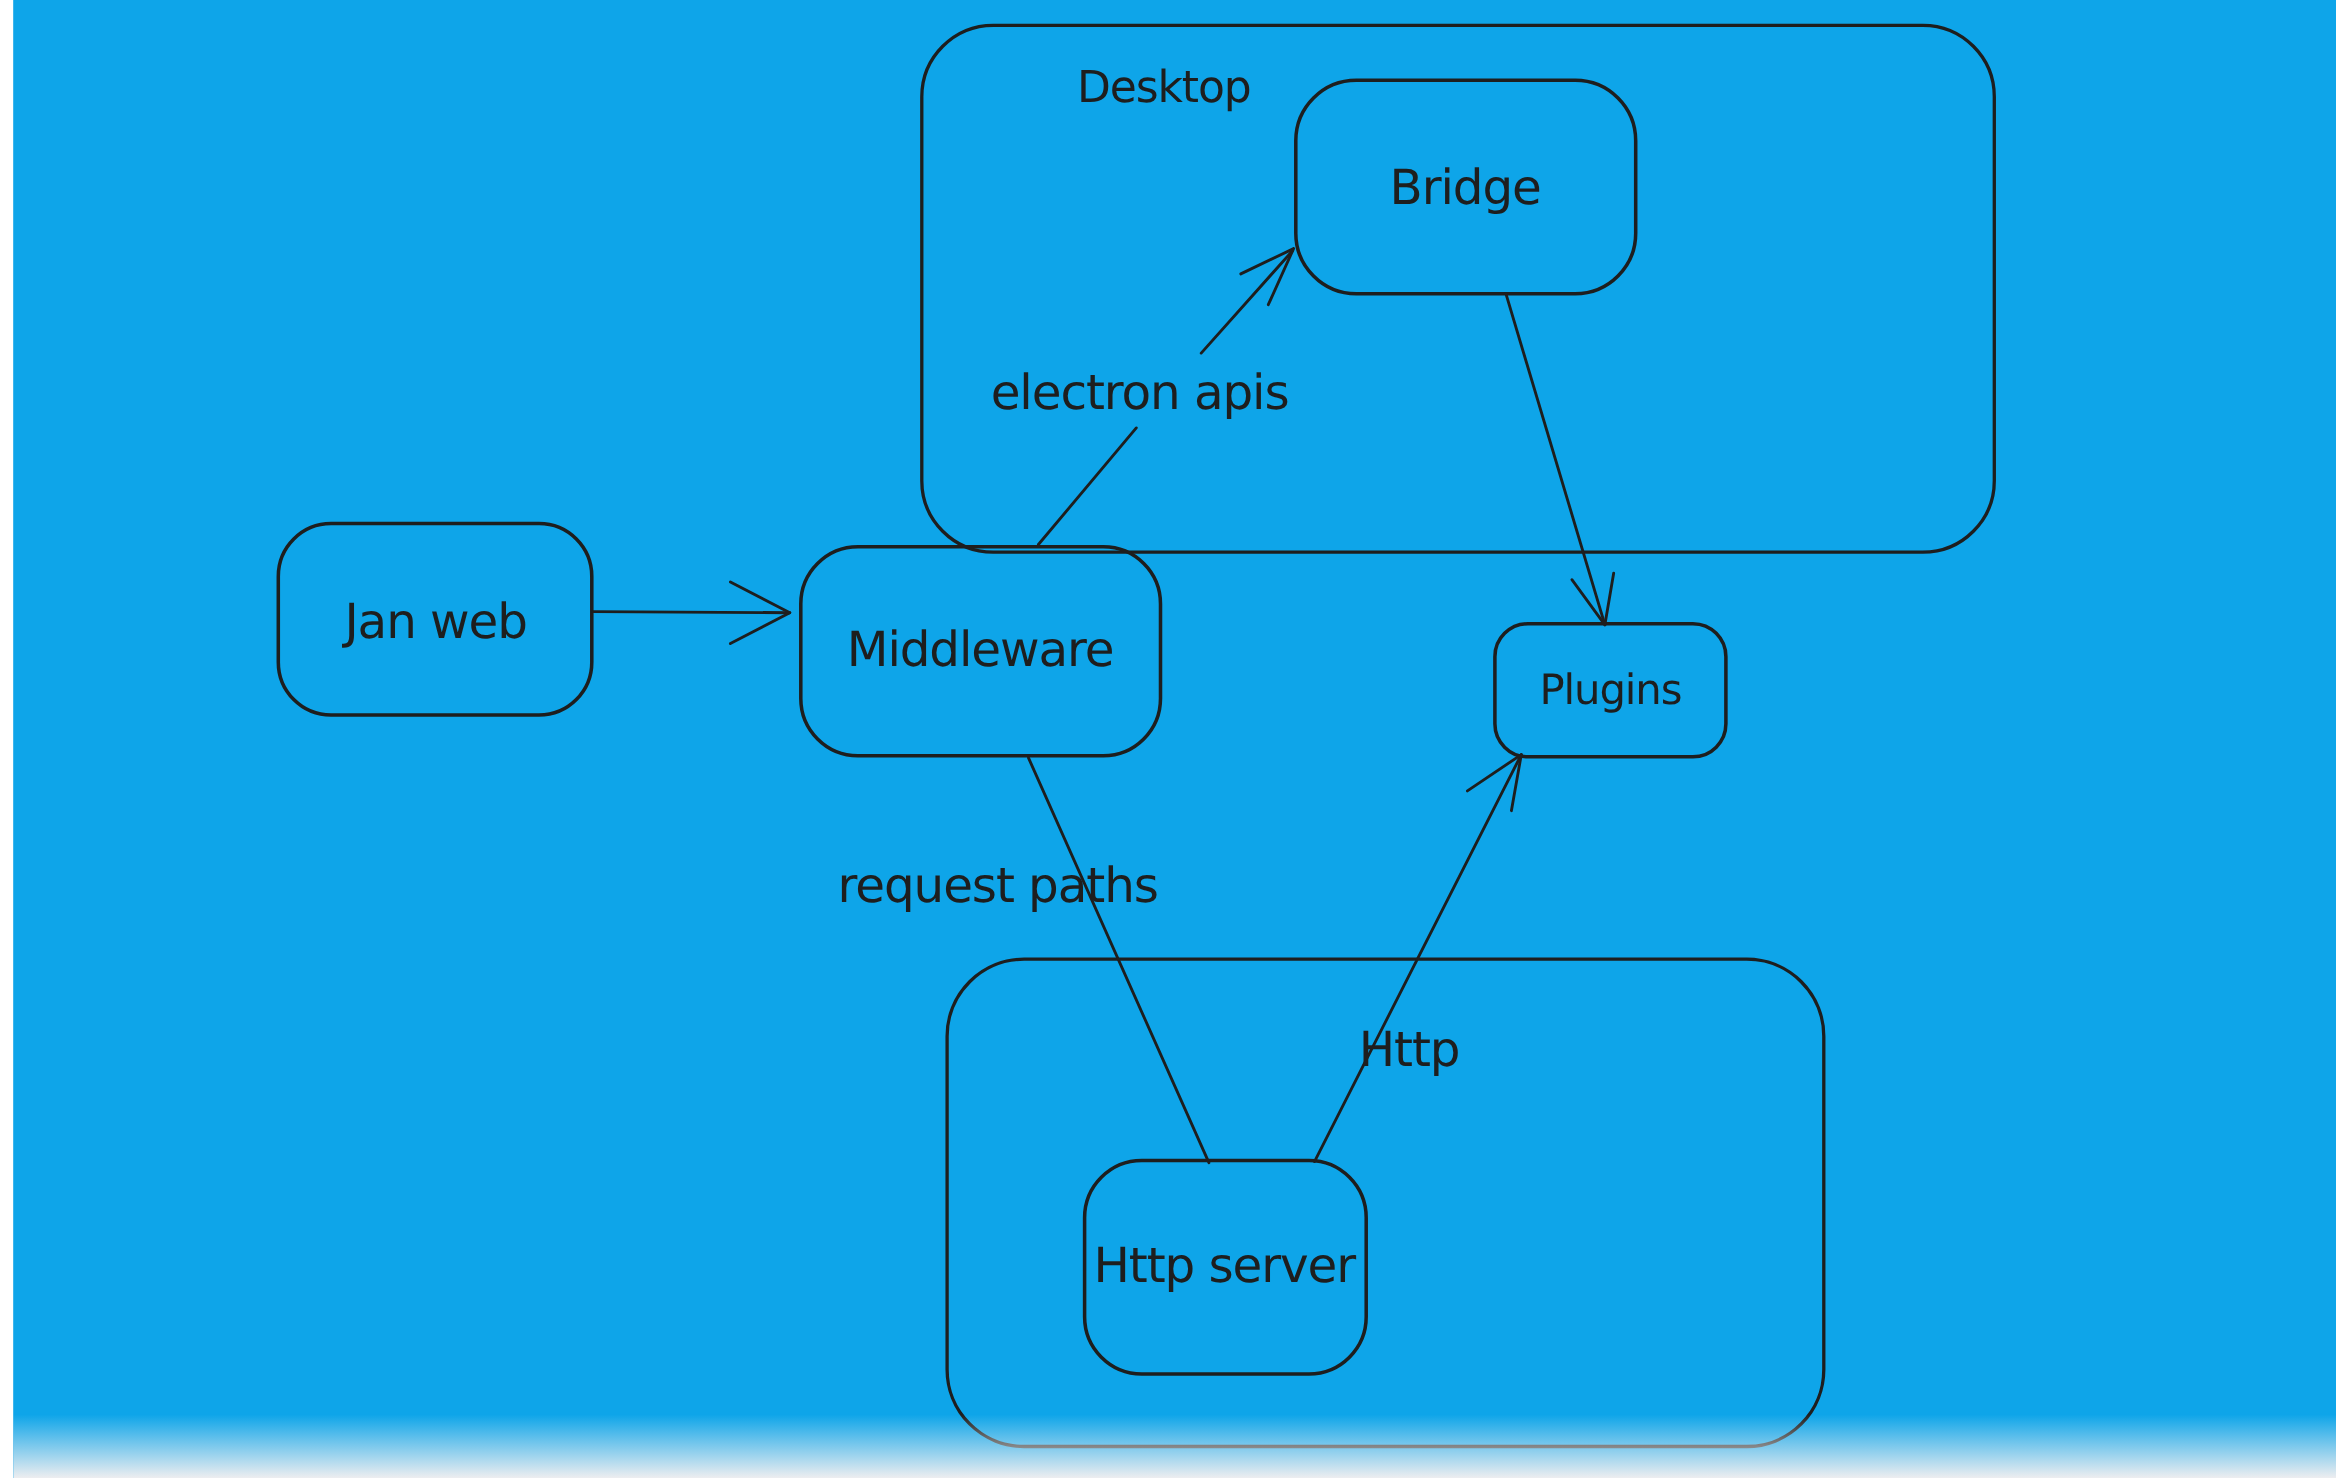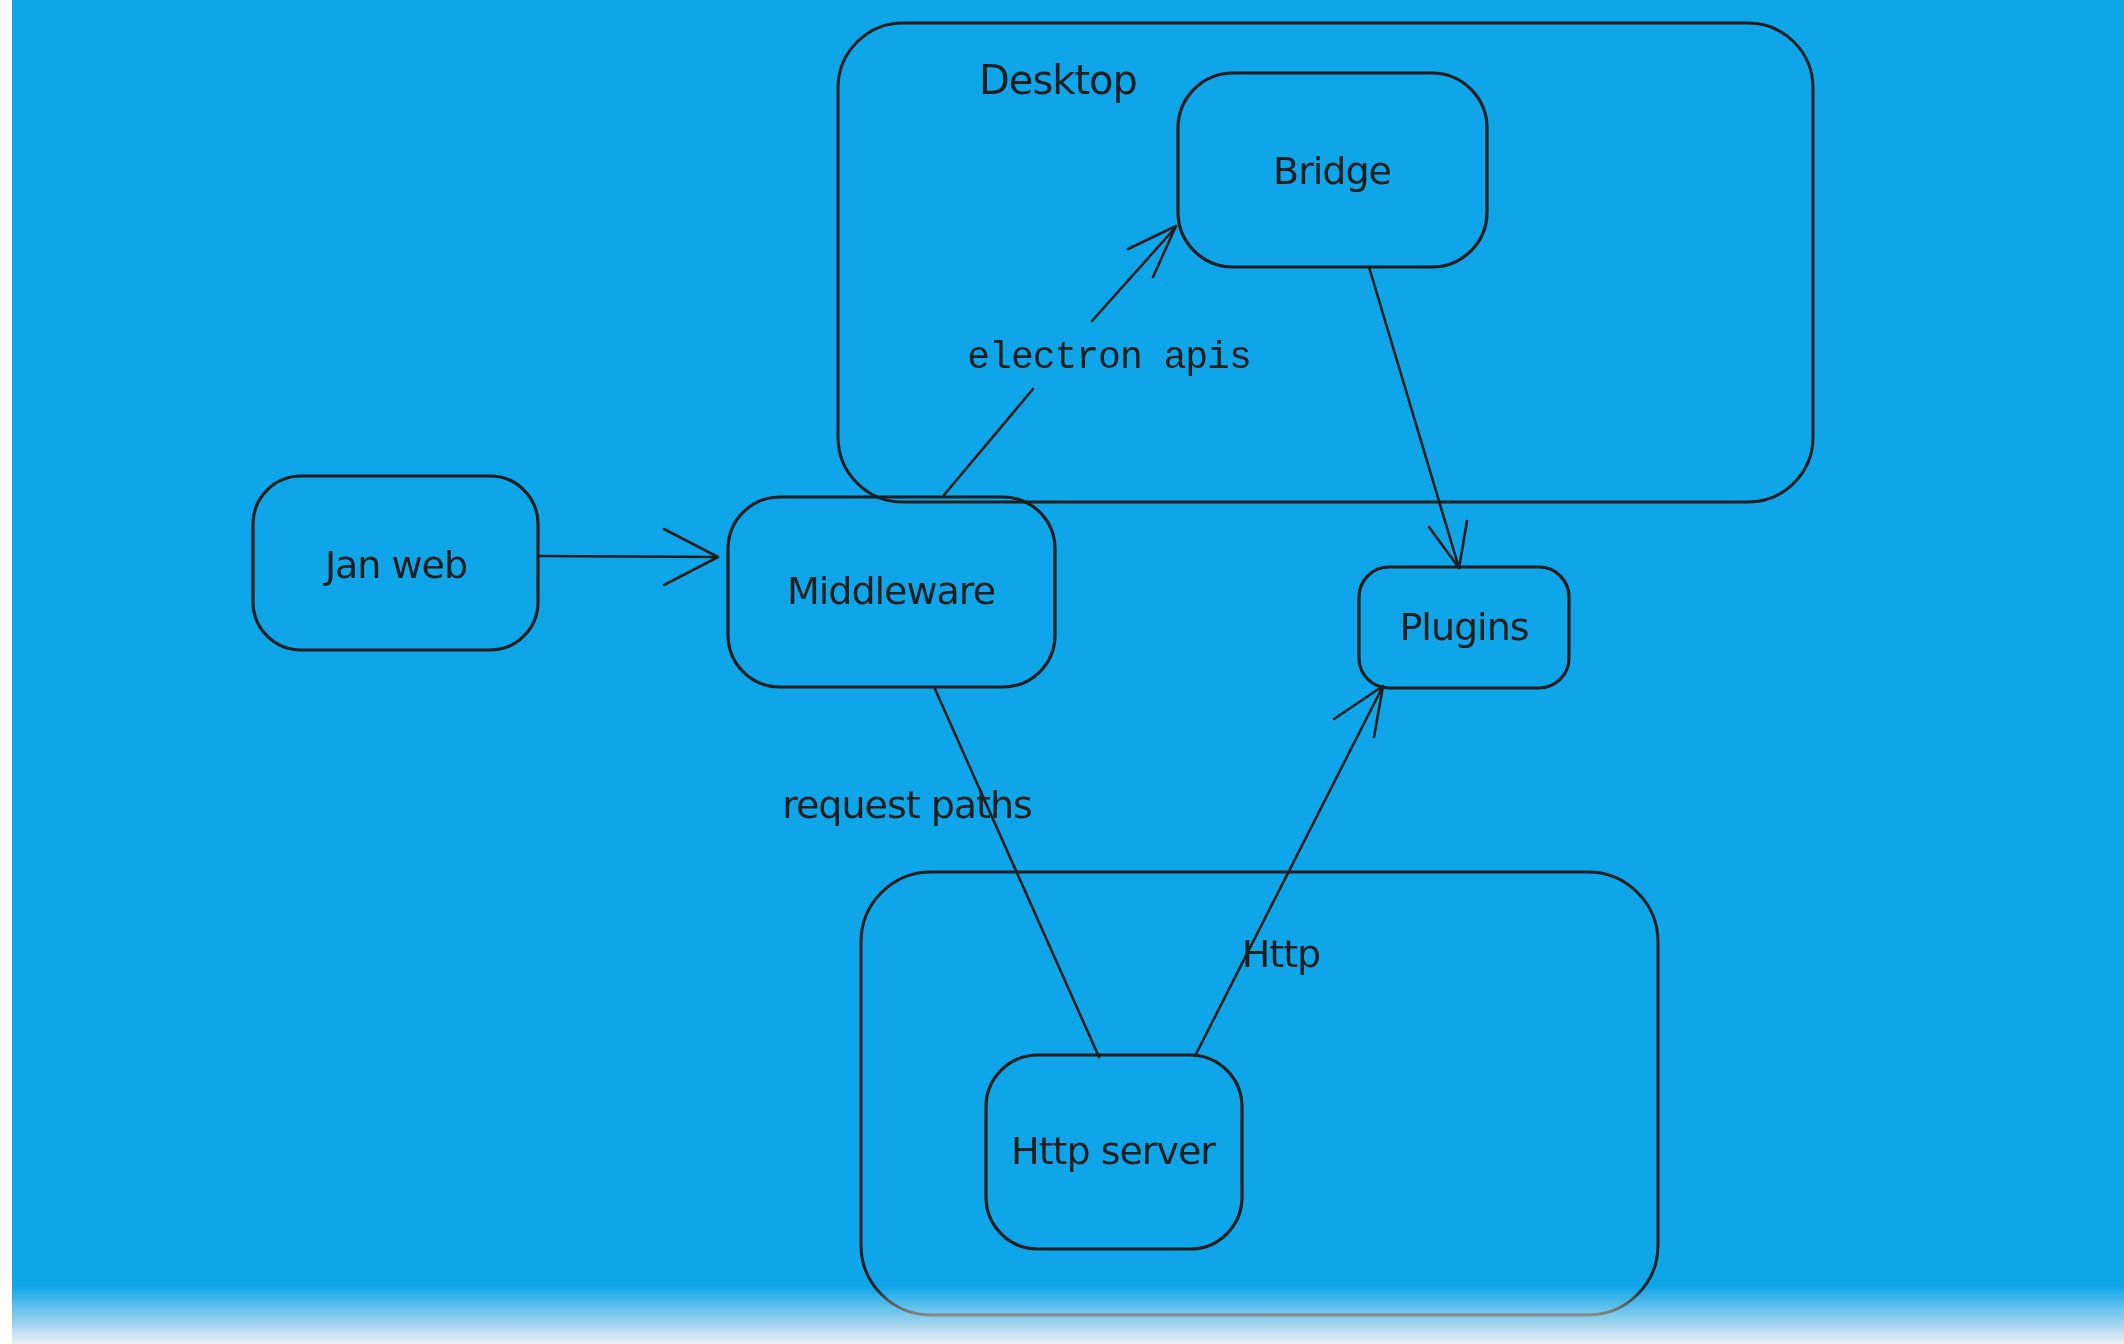--- a/index.html
+++ b/index.html
@@ -10,21 +10,21 @@
     overflow:hidden;
     font-family:"DejaVu Sans","Liberation Sans",sans-serif;
     color:#1e1e1e;
     margin-left:12px;
   }
   #diagram-svg{position:absolute;left:0;top:0;}
   .lbl{
     position:absolute;
     white-space:nowrap;
     color:#1e1e1e;
-    font-size:38px;
+    font-size:44px;
     letter-spacing:-1px;
     transform:translate(-50%,-50%);
     line-height:1.15;
   }
   .lbl.big{font-size:40px;}
   .lbl.small{font-size:38px;}
   .annotation{
     position:absolute;
     left:354px;top:948px;
     transform:none;
@@ -79,19 +79,19 @@
   <div class="lbl" style="left:384px;top:566px;text-align:center;">Jan web</div>
 
   <div class="lbl" style="left:879px;top:592px;">Middleware</div>
 
   <div class="lbl small" style="left:1452px;top:628px;">Plugins</div>
 
   <div class="lbl" style="left:1269px;top:955px;">Http</div>
 
   <div class="lbl" style="left:1101px;top:1152px;">Http server</div>
 
-  <div class="lbl" style="left:1097px;top:358px;font-family:Liberation Mono, monospace;">electron apis</div>
+  <div class="lbl" style="left:1024px;top:358px;">electron apis</div>
 
   <div class="lbl" style="left:895px;top:806px;text-align:right;">request paths</div>
 
 
   <div id="bottom-fade"></div>
 </div>
 
 </body></html>

